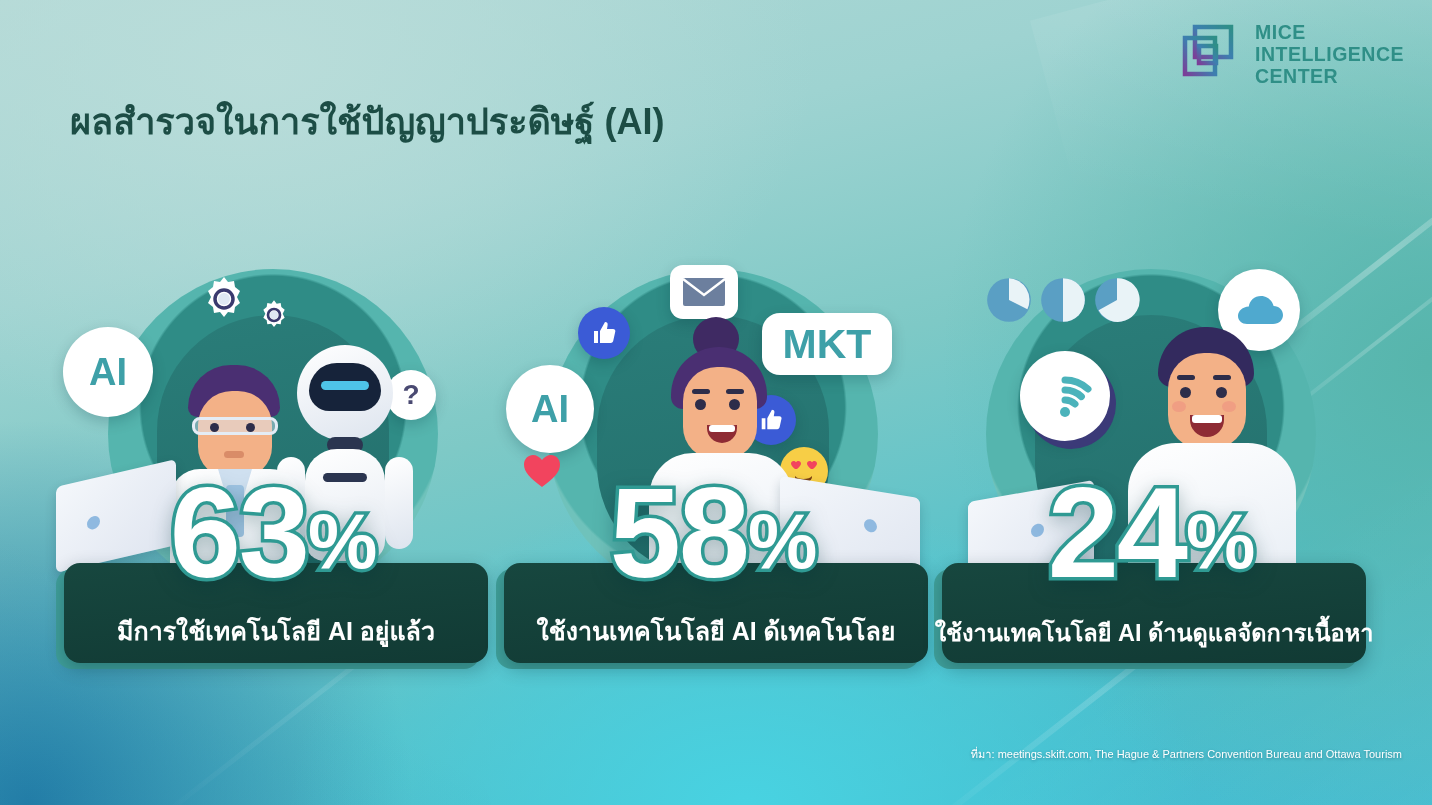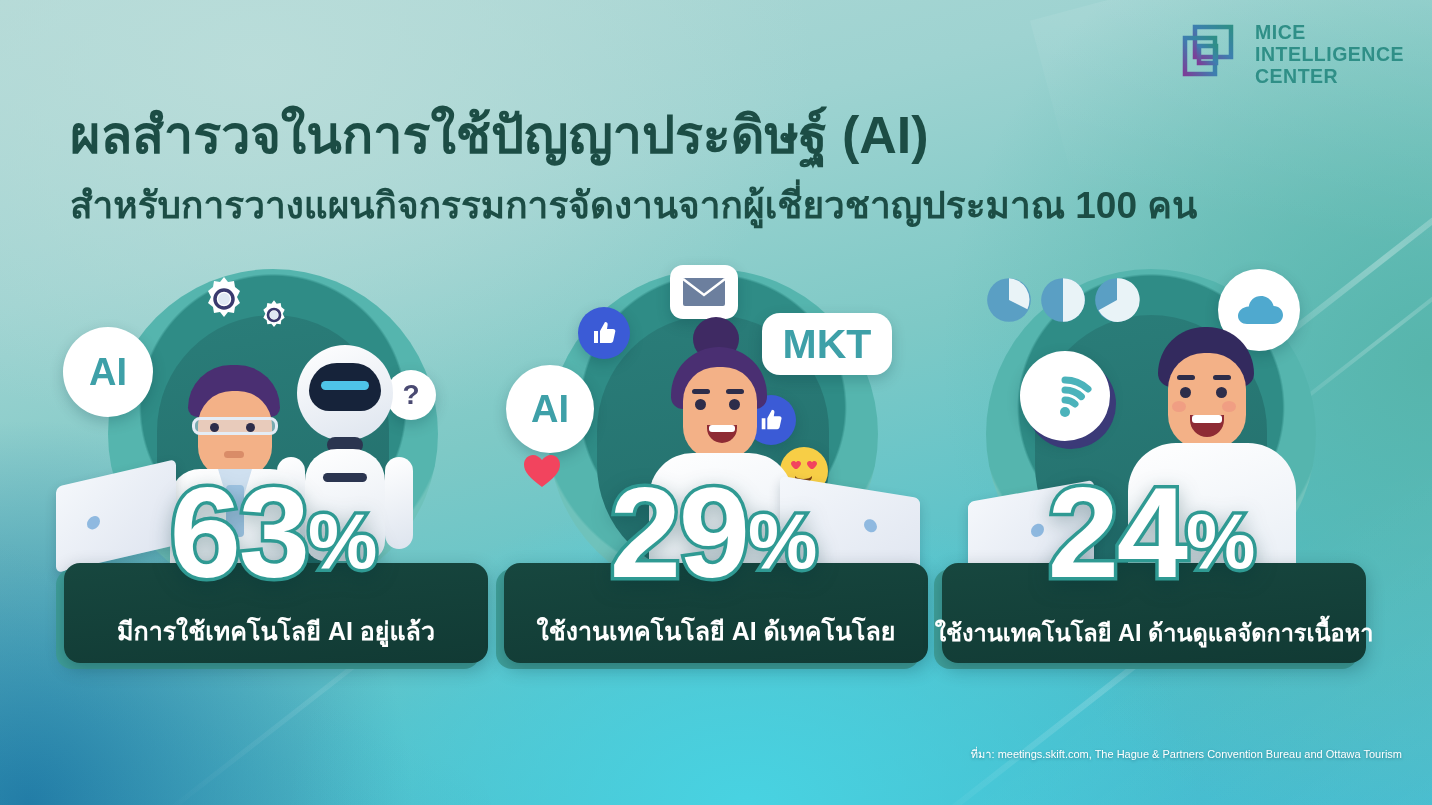--- a/index.html
+++ b/index.html
@@ -39,21 +39,21 @@
 
   
   .logo { position:absolute; right:28px; top:22px; display:flex; align-items:center; gap:12px; }
   .logo-mark { width:62px; height:62px; }
   .logo-text { line-height:1.12; }
   .logo-text div { font-size:19.5px; font-weight:bold; letter-spacing:.5px; color:#2f8f87; }
 
   
   .title {
     position:absolute; left:70px; top:93px;
-    font-size:52px; font-weight:bold; color:#1c4d45;
+    font-size:36px; font-weight:bold; color:#1c4d45;
     letter-spacing:0px; white-space:nowrap;
   }
   .subtitle {
     position:absolute; left:70px; top:175px;
     font-size:37px; font-weight:bold; color:#1c4d45;
     white-space:nowrap;
   }
 
   
   .panels { position:absolute; left:0; top:255px; width:1432px; height:420px; }
@@ -168,21 +168,20 @@
       <rect x="18" y="22" width="17" height="17" fill="none" stroke="url(#lg)" stroke-width="4.5"></rect>
     </svg>
     <div class="logo-text">
       <div>MICE</div>
       <div>INTELLIGENCE</div>
       <div>CENTER</div>
     </div>
   </div>
 
   <div class="title">ผลสำรวจในการใช้ปัญญาประดิษฐ์ (AI)</div>
-  <div class="subtitle">สำหรับการวางแผนกิจกรรมการจัดงานจากผู้เชี่ยวชาญประมาณ 100 คน</div>
 
   <div class="panels">
 
     <div class="panel p1">
       <div class="stage">
         <div class="ring"></div>
         <div class="ring-inner"></div>
 
         <svg style="position:absolute;left:150px;top:20px;width:48px;height:48px" viewBox="0 0 48 48">
           <path fill="#ffffff" d="M24 2l4 5 6-1 1 6 5 4-3 6 3 6-5 4-1 6-6-1-4 5-4-5-6 1-1-6-5-4 3-6-3-6 5-4 1-6 6 1z"></path>
@@ -298,21 +297,21 @@
           <div class="body-white" style="position:absolute;left:4px;top:136px;width:144px;height:128px;border-radius:44px 44px 8px 8px;"></div>
         </div>
 
         <div class="laptop" style="left:290px;top:232px;width:140px;height:84px;">
           <div class="lid" style="transform:skewY(9deg);">
               <div class="dot" style="left:60%;top:34%;"></div>
             </div>
         </div>
       </div>
 
-      <div class="pct"><span>29</span><span class="sym">%</span></div>
+      <div class="pct"><span>58</span><span class="sym">%</span></div>
 
       <div class="card-shadow"></div>
       <div class="card">
         <div class="card-label">ใช้งานเทคโนโลยี AI ด้เทคโนโลย</div>
       </div>
     </div>
 
     <div class="panel p3">
       <div class="stage">
         <div class="ring"></div>

